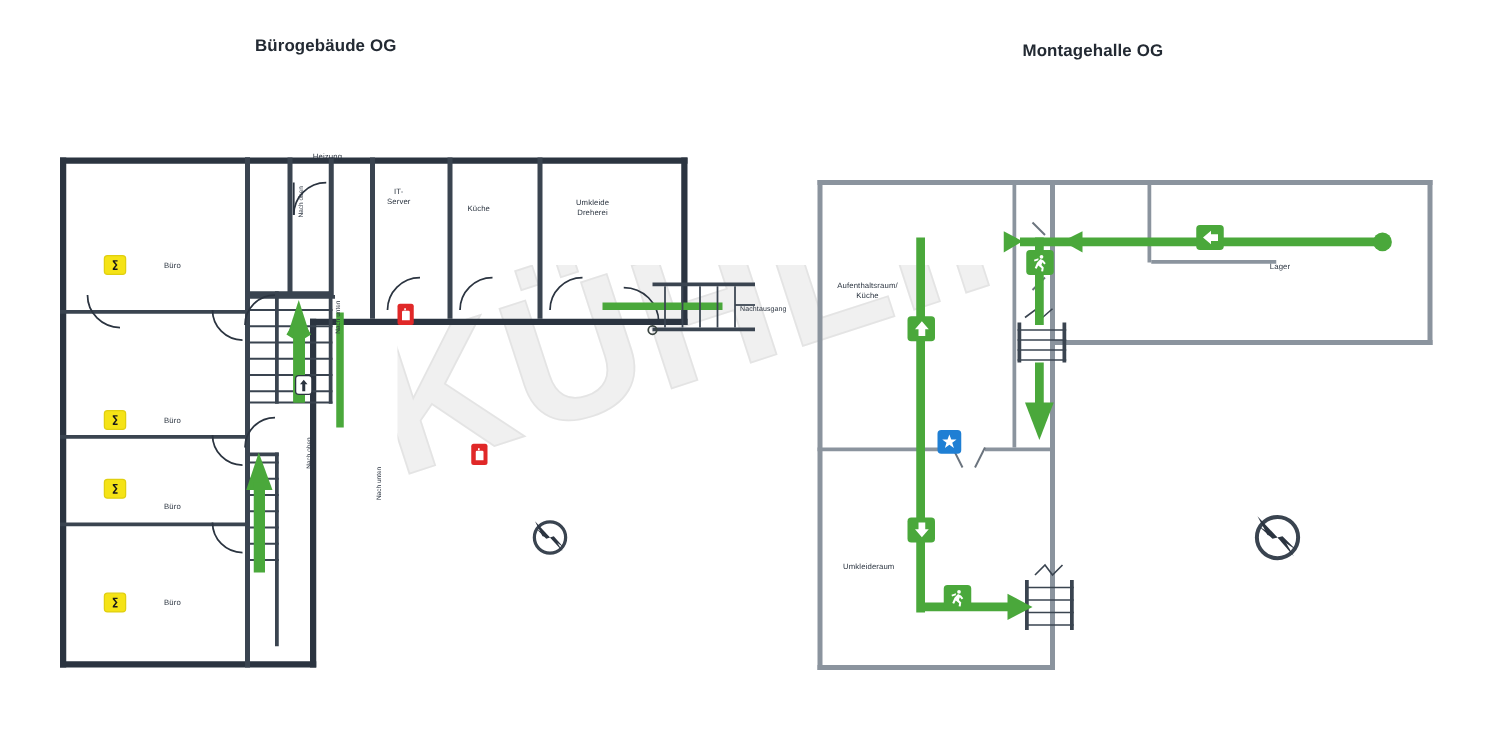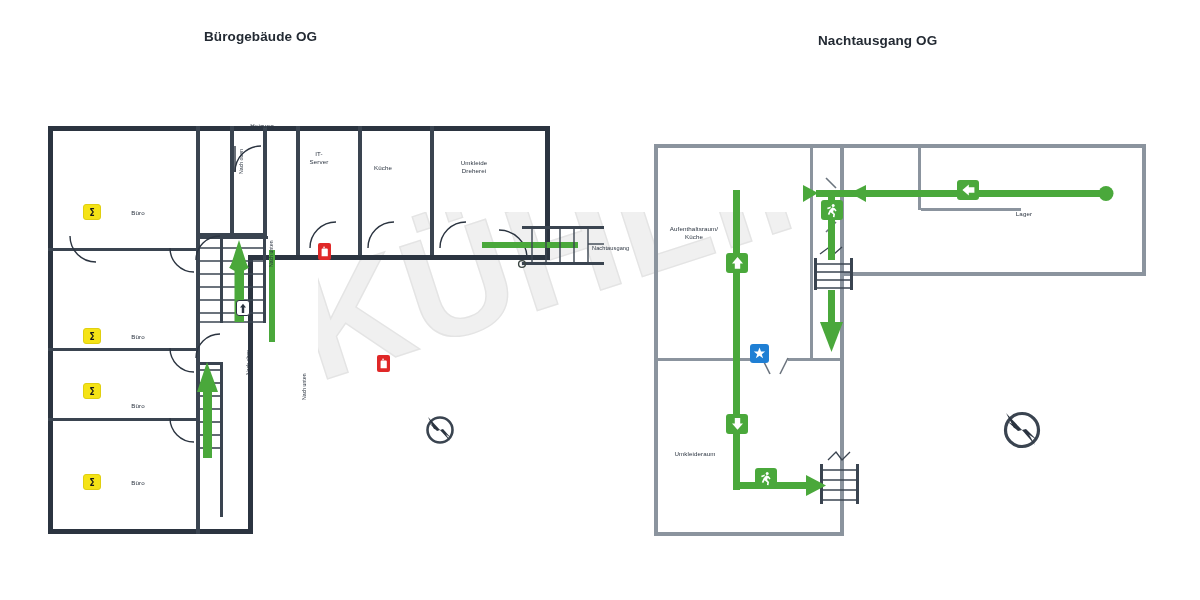--- a/index.html
+++ b/index.html
@@ -105,21 +105,21 @@
     stroke-width: 1.4;
     letter-spacing: 2px;
   }
 </style>
 </head>
 <body>
 
 <div id="stage">
 
   <div class="title" id="title-left">Bürogebäude OG</div>
-  <div class="title" id="title-right">Nachtausgang OG</div>
+  <div class="title" id="title-right">Montagehalle OG</div>
 
   <svg class="watermark" viewBox="0 0 560 210">
     <text class="wm-text" x="0" y="170" transform="rotate(-18 0 170)">KÜHLING</text>
   </svg>
 
   <svg width="640" height="470" style="position:absolute;left:10px;top:100px;">
 
     <g stroke="#2b3440" fill="none" stroke-linecap="square">
 
       <rect x="38" y="26" width="502" height="5" fill="#2b3440" stroke="none"></rect>

